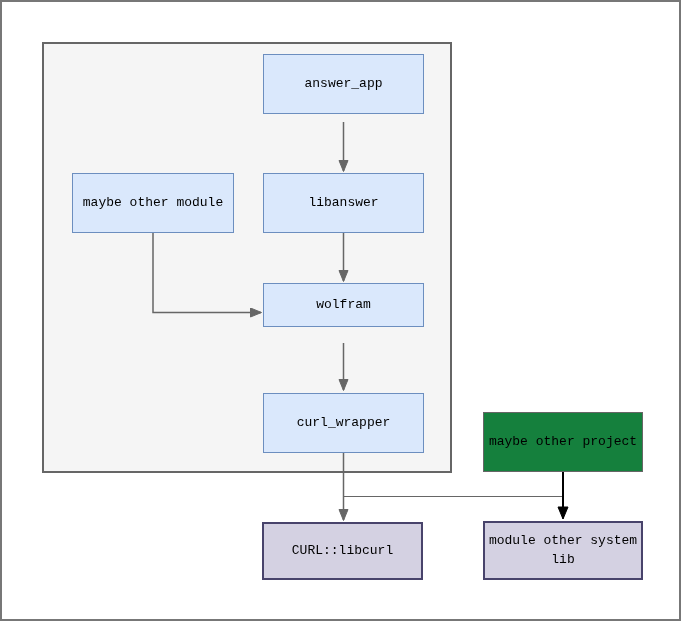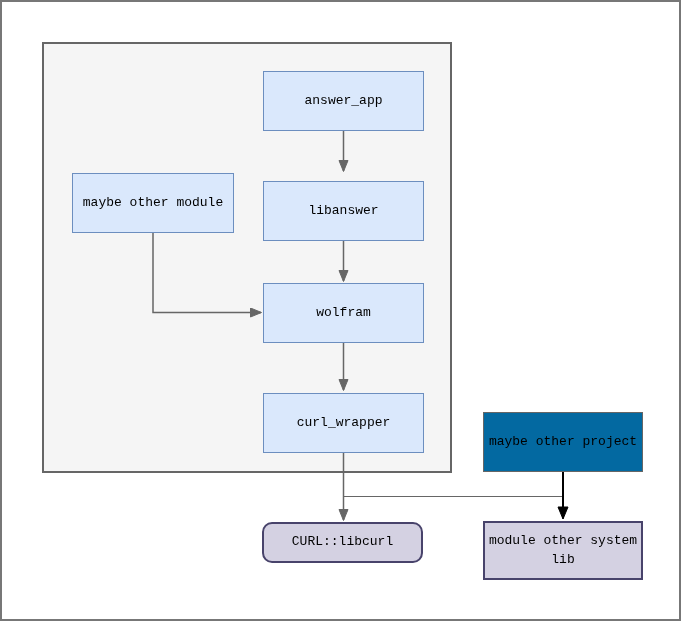--- a/index.html
+++ b/index.html
@@ -29,30 +29,30 @@
   .node {
     position:absolute;
     box-sizing:border-box;
     display:flex; align-items:center; justify-content:center;
     text-align:center;
     font-size:13px; line-height:1.45; color:#000000;
     padding:2px 3px;
     z-index:2;
   }
   .node-blue   { background:#dae8fc; border:1.5px solid #6c8ebf; }
-  .node-gray   { background:#0369a1; border:1.5px solid #666666; }
+  .node-gray   { background:#15803d; border:1.5px solid #666666; }
   .node-purple { background:#d4d1e2; border:2px solid #48436b; }
 
-  #n-answer-app   { left:261px; top:69px;  width:161px; height:60px; }
-  #n-libanswer    { left:261px; top:179px; width:161px; height:60px; }
+  #n-answer-app   { left:261px; top:52px;  width:161px; height:60px; }
+  #n-libanswer    { left:261px; top:171px; width:161px; height:60px; }
   #n-module       { left:70px;  top:171px; width:162px; height:60px;text-align:right; }
-  #n-wolfram      { left:261px; top:281px; width:161px; height:60px; }
+  #n-wolfram      { left:261px; top:281px; width:161px; height:44px; }
   #n-curl-wrapper { left:261px; top:391px; width:161px; height:60px; }
   #n-project      { left:481px; top:410px; width:160px; height:60px; }
-  #n-libcurl      { left:260px; top:520px; width:161px; height:41px;border-radius:10px; }
+  #n-libcurl      { left:260px; top:520px; width:161px; height:58px; }
   #n-system-lib   { left:481px; top:519px; width:160px; height:59px; }
 </style>
 </head>
 <body>
 
 <div id="canvas">
 
   <div class="group-box"></div>
 
   <svg id="edges" width="681" height="621" viewBox="0 0 681 621" xmlns="http://www.w3.org/2000/svg">

